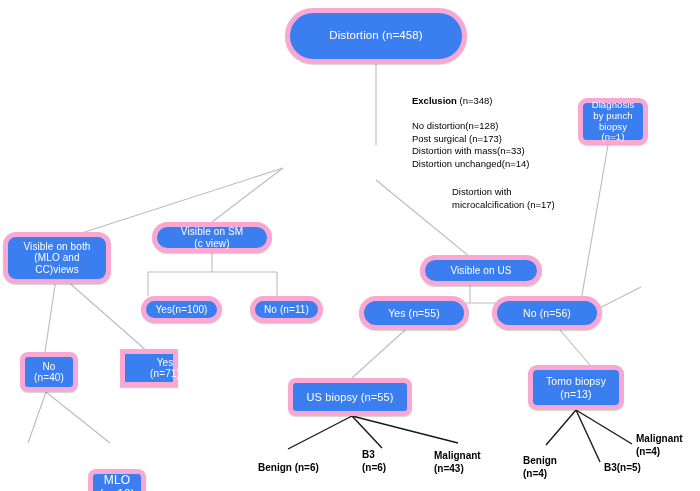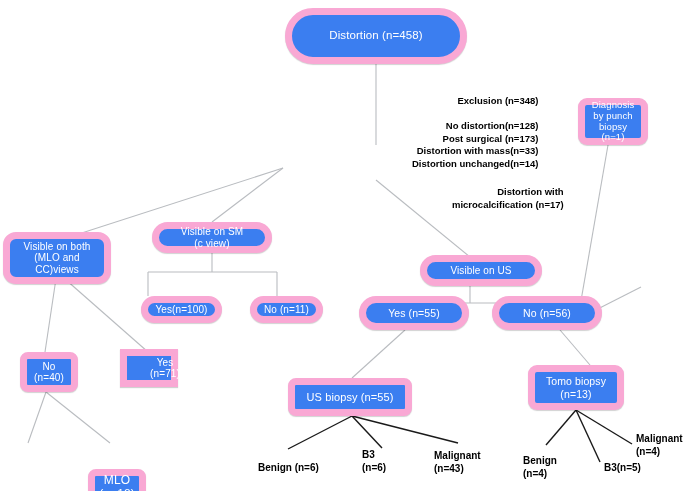--- a/index.html
+++ b/index.html
@@ -23,39 +23,38 @@
     left: 0;
     top: 0;
     width: 700px;
     height: 491px;
     pointer-events: none;
   }
   .node {
     position: absolute;
     box-sizing: border-box;
     background: #3b7ef0;
-    border: 7px solid #f9a8d4;
+    border: 5px solid #f9a8d4;
     color: #ffffff;
     display: flex;
     align-items: center;
     justify-content: center;
     text-align: center;
     line-height: 1.15;
     letter-spacing: 0.1px;
     box-shadow: 0 1px 1px rgba(0,0,0,0.18);
     white-space: pre-line;
     padding: 2px 4px;
   }
   .note {
     position: absolute;
     color: #000000;
     white-space: pre-line;
     line-height: 1.32;
-    text-align: right;
-    font-weight: bold;
+    text-align: left;
   }
   .leaf-label {
     position: absolute;
     color: #000000;
     font-weight: bold;
     white-space: pre-line;
     line-height: 1.25;
     text-align: left;
   }
 </style>

